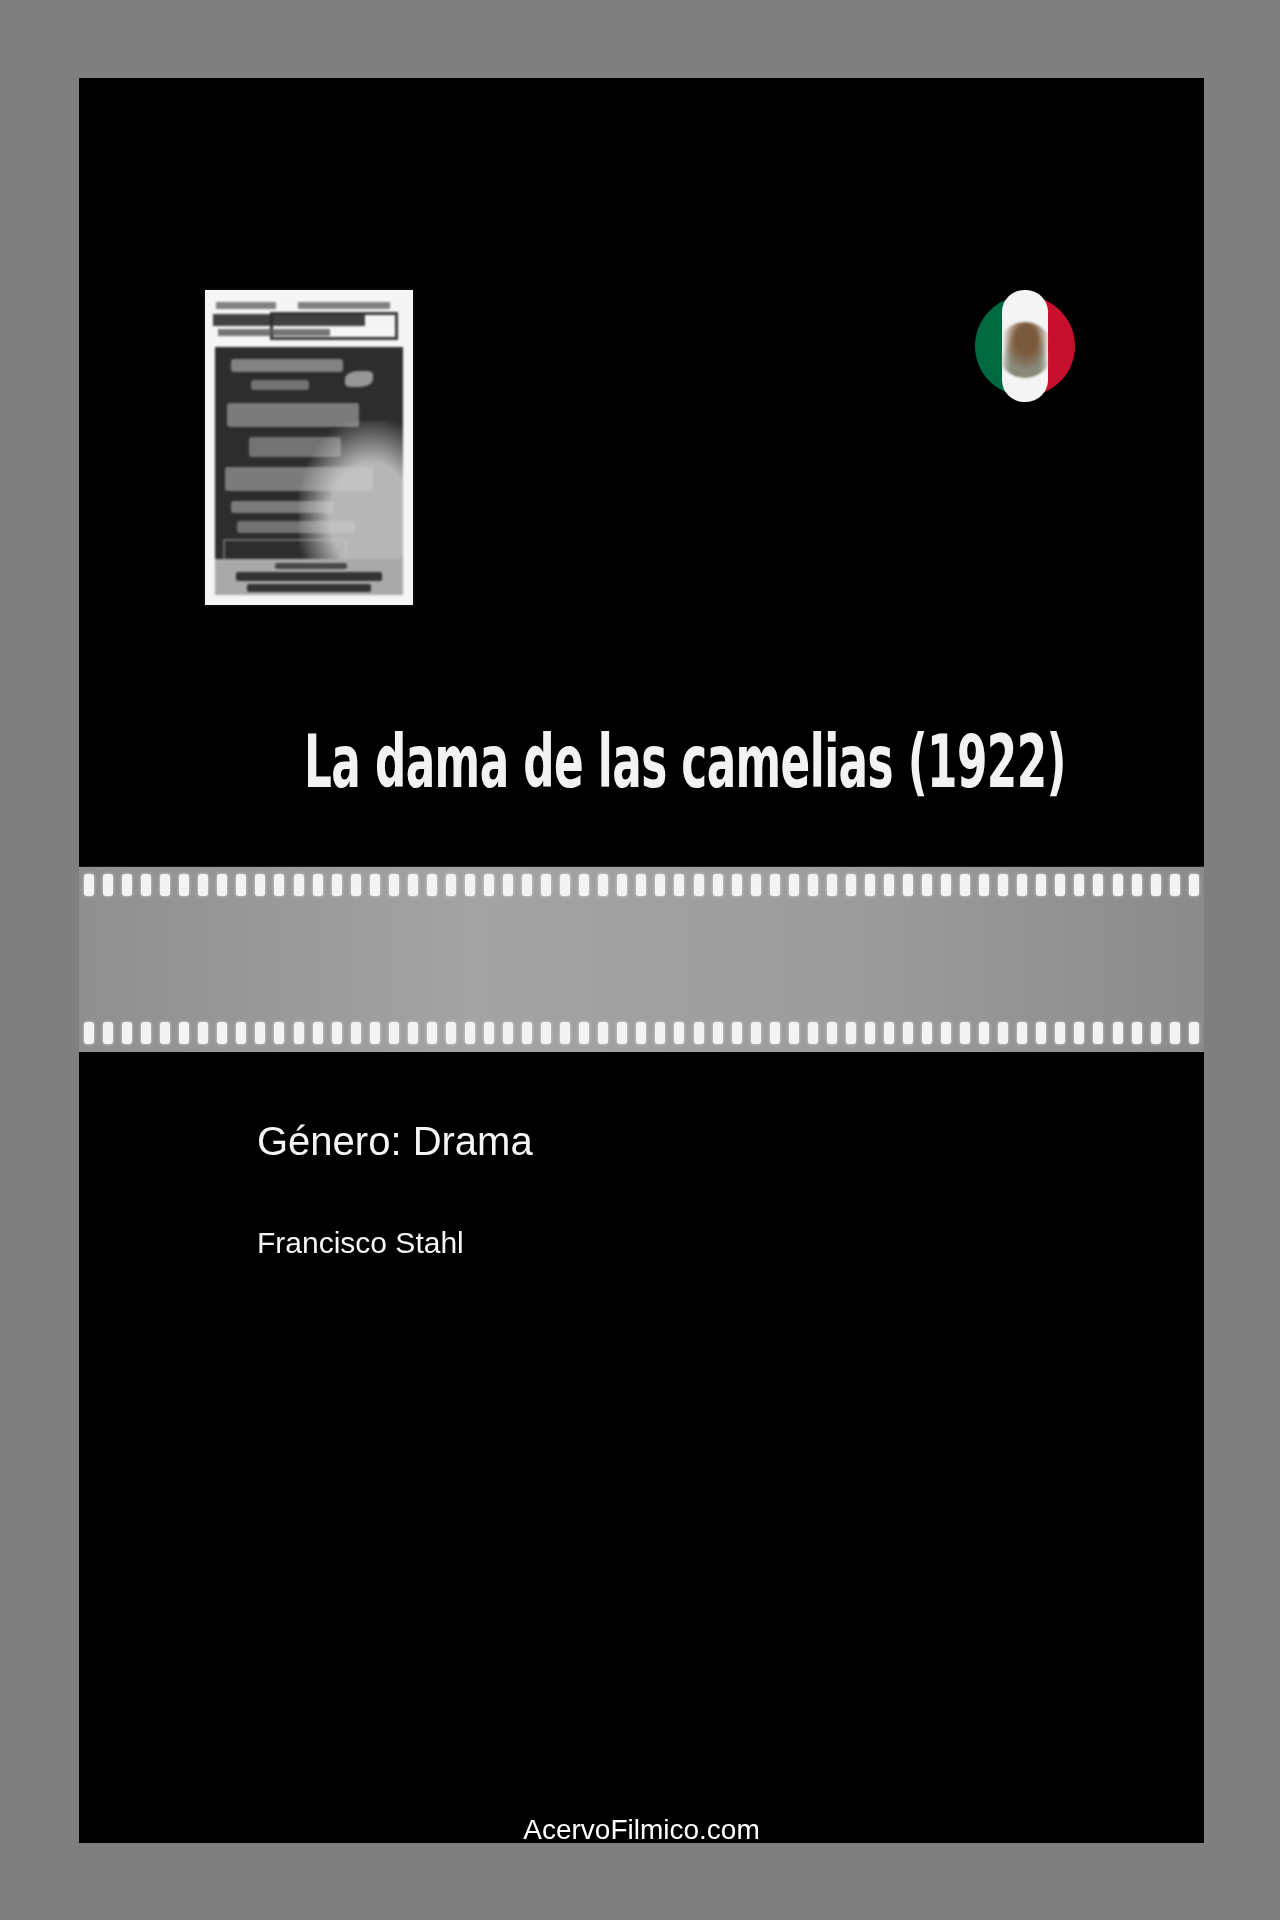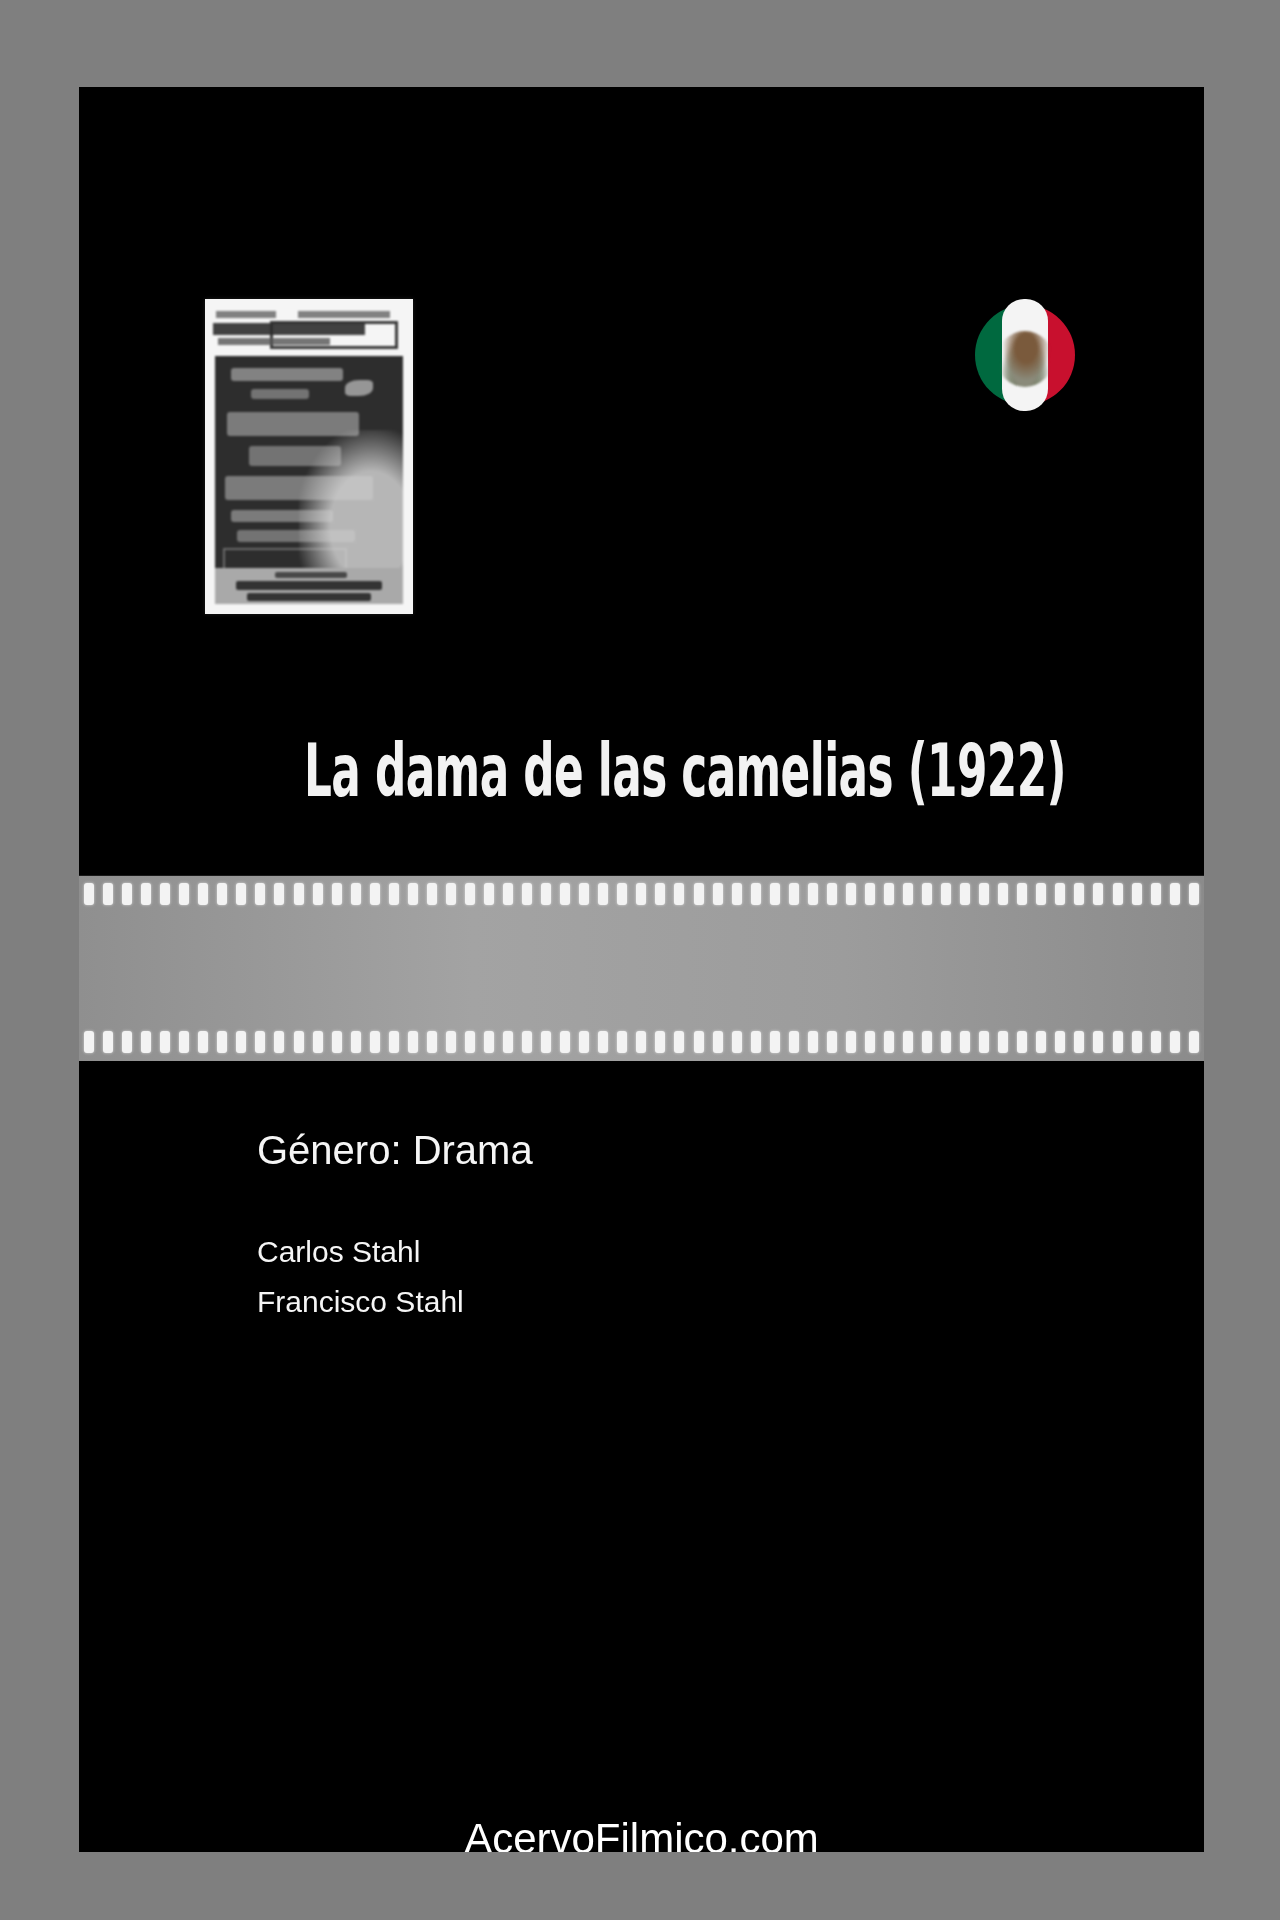--- a/index.html
+++ b/index.html
@@ -1,19 +1,19 @@
 <!DOCTYPE html>
 <html><head>
 <meta charset="utf-8">
 <style>
   * { margin:0; padding:0; box-sizing:border-box; }
   html,body { width:1280px; height:1920px; }
   body { font-family:"Liberation Sans", sans-serif; background:#7f7f7f; position:relative; overflow:hidden; }
 
-  .frame { position:absolute; inset:0; background:#7f7f7f;margin-top:9px; }
+  .frame { position:absolute; inset:0; background:#7f7f7f; }
 
   .card { position:absolute; left:79px; top:78px; width:1125px; height:1765px;
           background:#000; overflow:hidden; }
 
   
   .poster { position:absolute; left:126px; top:212px; width:208px; height:315px;
             background:#f5f5f5; box-shadow:0 0 4px rgba(255,255,255,.12); }
   .poster-inner { position:absolute; inset:5px; filter:blur(1.1px); overflow:hidden; }
   .poster-inner .bar { position:absolute; }
   .ph1  { top:7px;  left:6px;  width:60px;  height:7px;  background:#5a5a5a; opacity:.75; }
@@ -75,21 +75,21 @@
   .holes i { display:block; width:10px; height:22px; background:#f3f3f3; border-radius:3px;
              box-shadow:0 0 3px rgba(252,252,252,.65); }
 
   
   .director { position:absolute; left:178px; top:993px; color:#fdfdfd;
               font-size:31px; font-weight:bold; font-style:italic; }
   .genre { position:absolute; left:178px; top:1041px; color:#f5f5f5; font-size:40px; }
   .cast { position:absolute; left:178px; top:1140px; color:#f5f5f5;
           font-size:30px; line-height:50px; }
   .footer { position:absolute; left:0; right:0; top:1728px; text-align:center;
-            color:#ffffff; font-size:42px; line-height:48px; }
+            color:#ffffff; font-size:28px; line-height:48px; }
 </style>
 </head>
 <body>
 
 <div class="frame">
   <div class="card">
 
     <div class="poster">
       <div class="poster-inner">
         <div class="bar ph1"></div>
@@ -246,20 +246,19 @@
           <i></i>
           <i></i>
           <i></i>
           <i></i>
         </div>
     </div>
 
     <div class="genre">Género: Drama</div>
 
     <div class="cast">
-      <div>Carlos Stahl</div>
       <div>Francisco Stahl</div>
     </div>
 
     <div class="footer">AcervoFilmico.com</div>
 
   </div>
 </div>
 
 </body></html>

